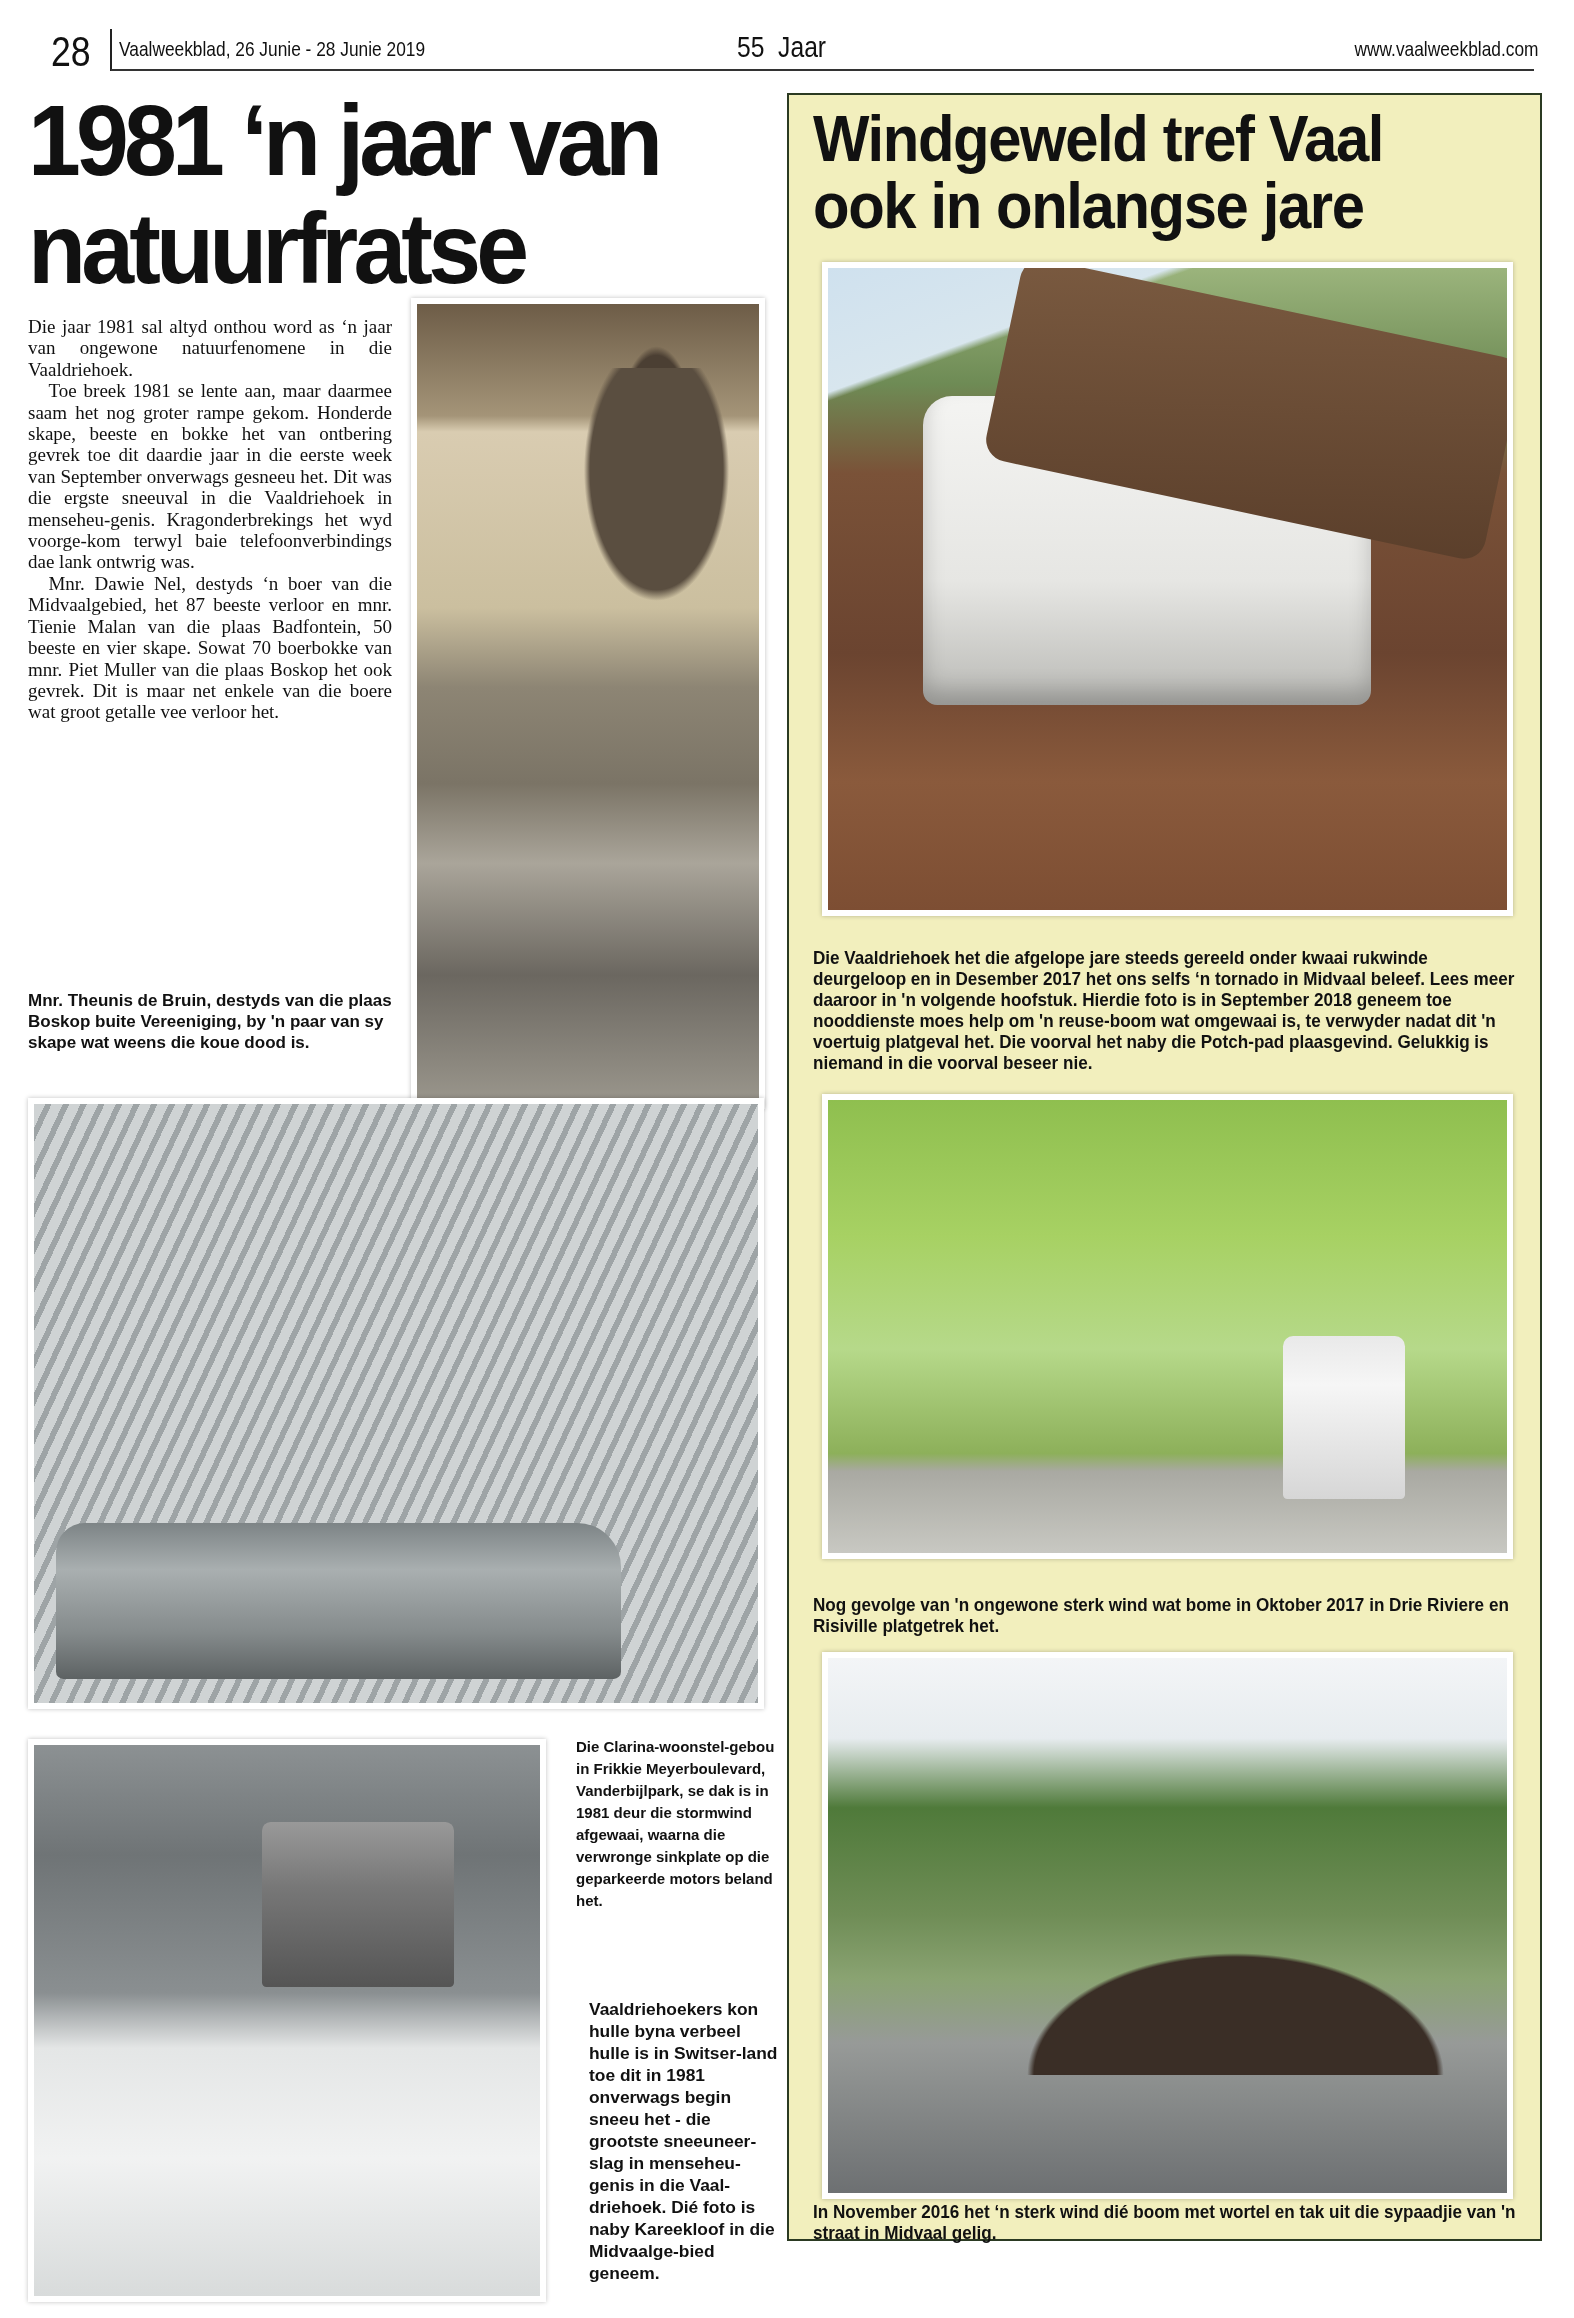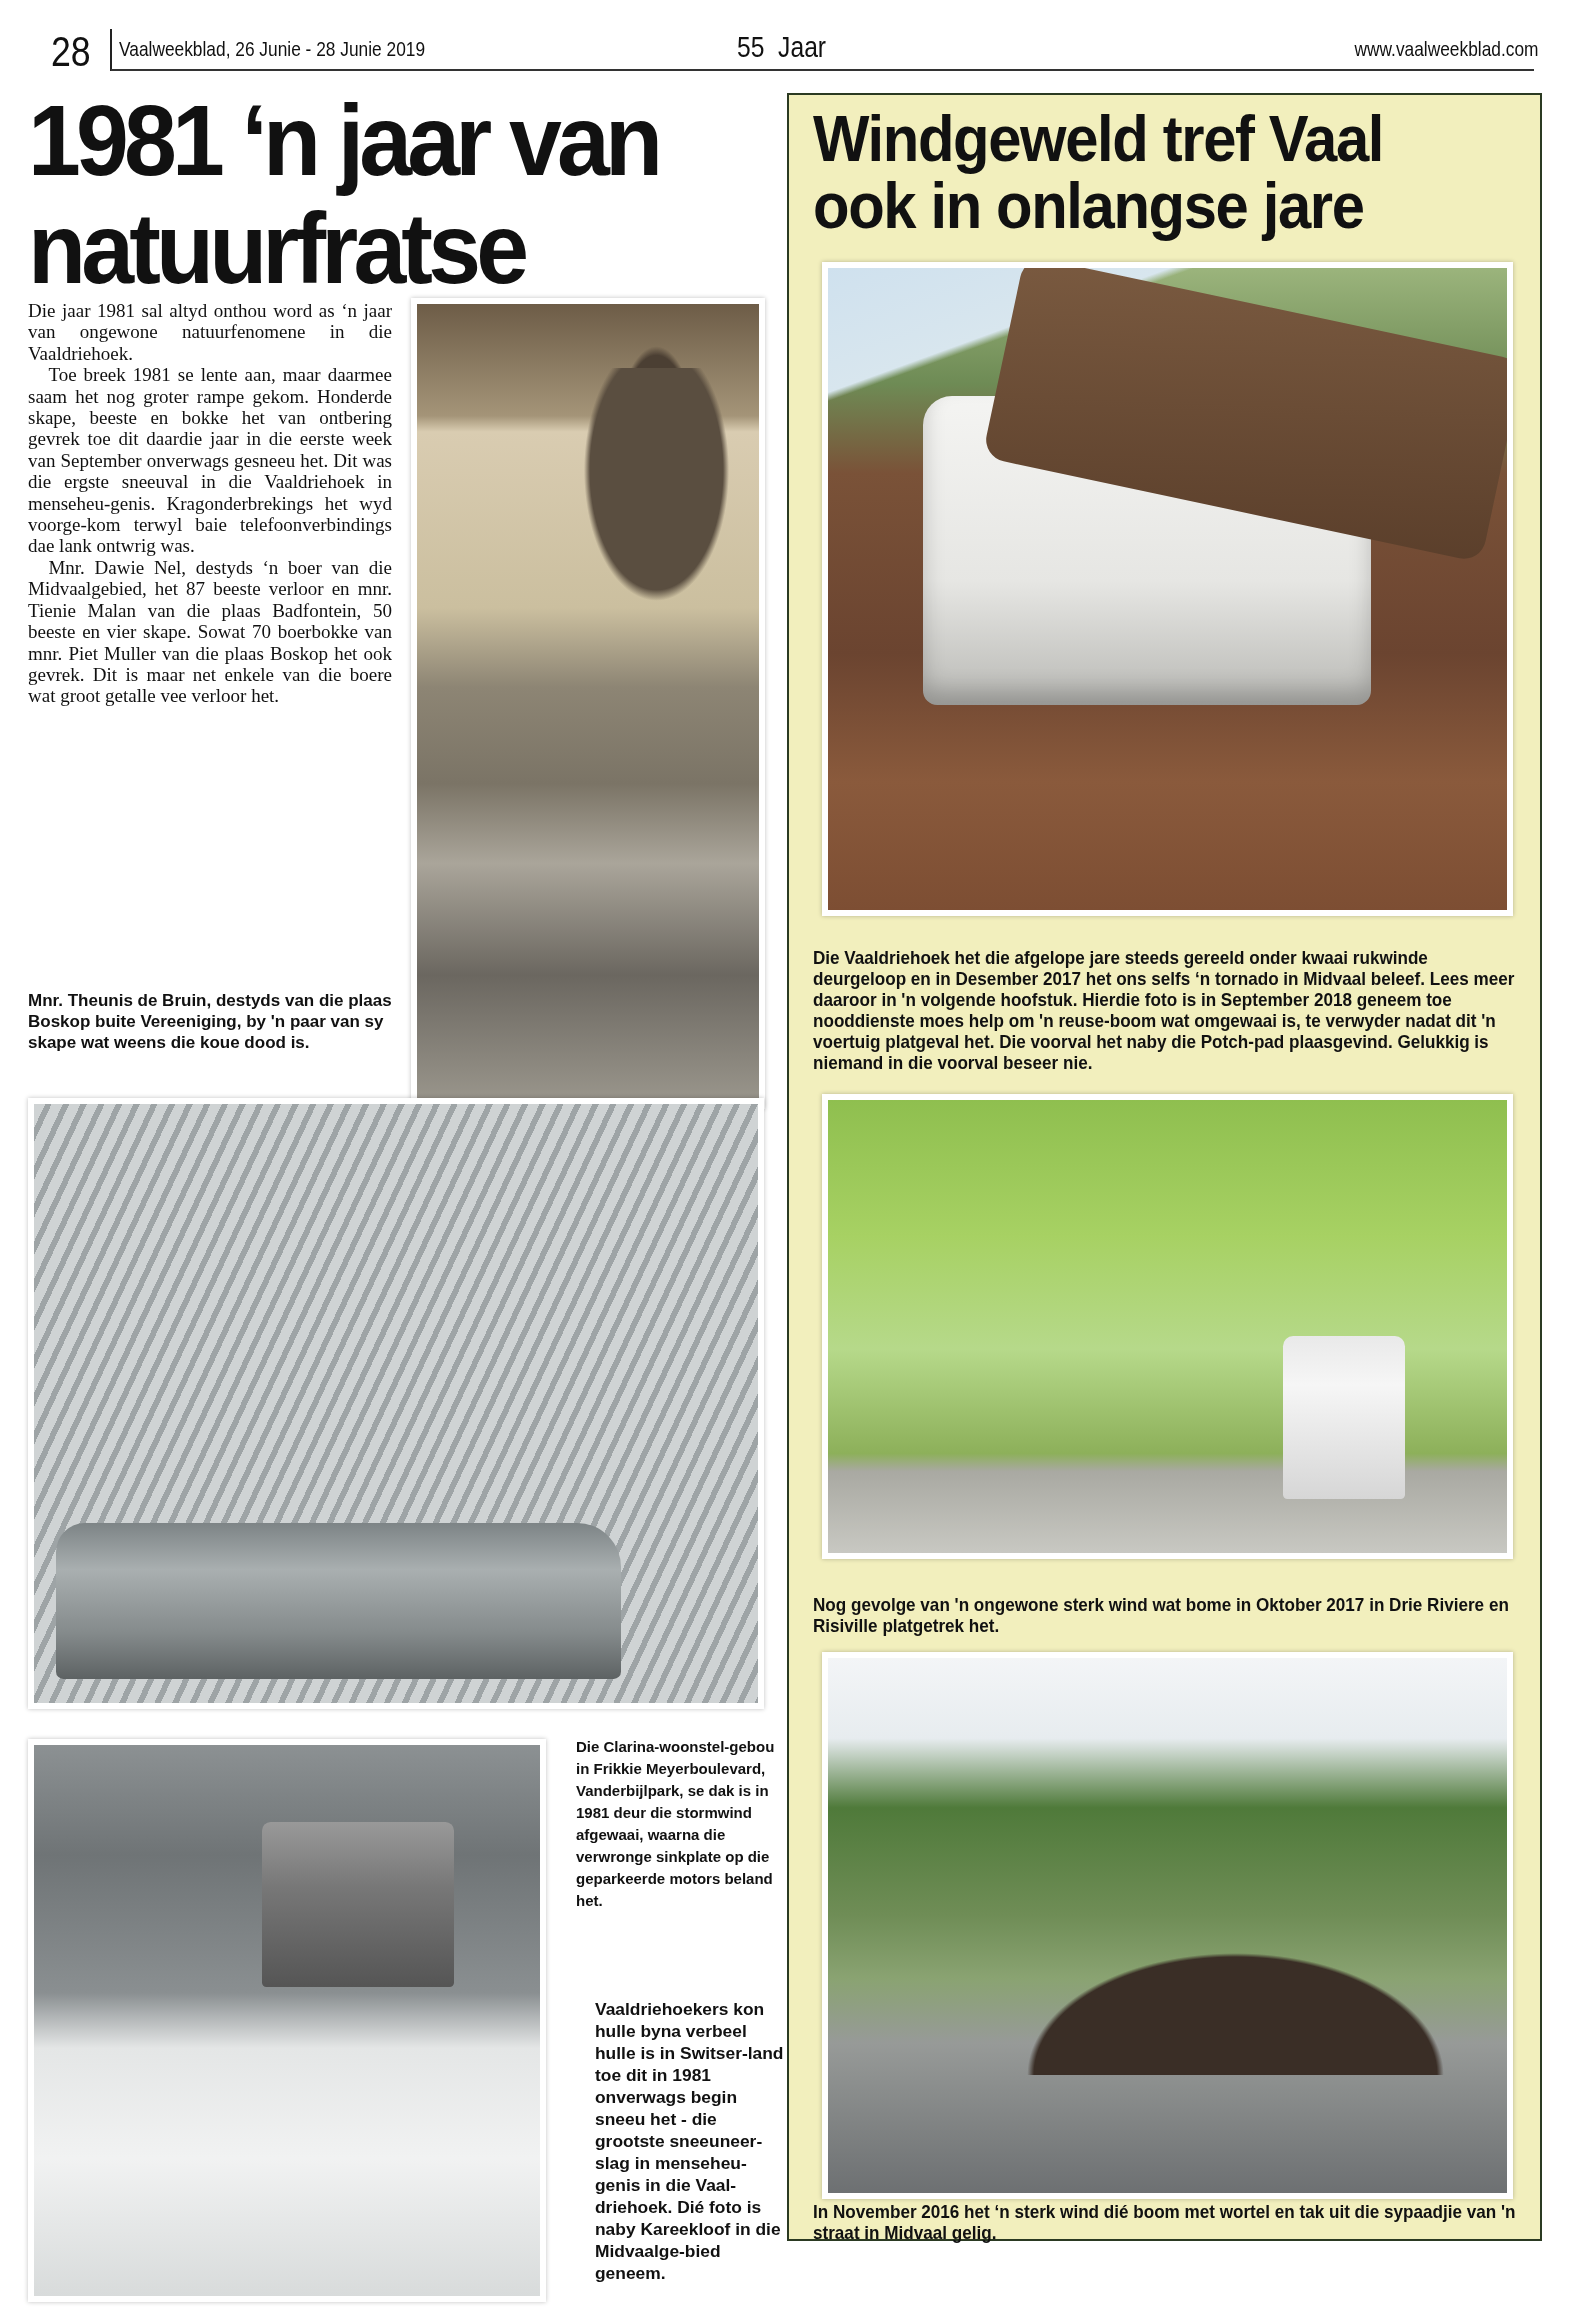--- a/index.html
+++ b/index.html
@@ -11,21 +11,21 @@
   .hdr-vline { left:110px; top:29px; width:1.5px; height:42px; background:#222; }
   .hdr-pub { left:119px; top:38px; font-size:20.4px; transform:scaleX(0.85); transform-origin:left top; white-space:nowrap; }
   .hdr-mid { left:737px; top:30.5px; font-size:29px; transform:scaleX(0.85); transform-origin:left top; white-space:nowrap; }
   .hdr-url { right:36px; top:38px; font-size:20.4px; transform:scaleX(0.85); transform-origin:right top; white-space:nowrap; }
   .hdr-rule { left:111px; top:69px; width:1423px; height:2.2px; background:#333; }
 
   
   .headline { left:28px; top:86px; width:756px; font-size:100px; font-weight:bold; line-height:108px; letter-spacing:-5.1px; transform:scaleX(0.95); transform-origin:left top; }
 
   
-  .body-text { left:28px; top:300px; width:364px; font-family:"Liberation Serif", serif; font-size:19px; line-height:21.4px; text-align:justify; }
+  .body-text { left:28px; top:316px; width:364px; font-family:"Liberation Serif", serif; font-size:19px; line-height:21.4px; text-align:justify; }
   .body-text p { margin:0; text-indent:0; }
   .body-text p + p { text-indent:20.4px; }
   .caption-left { left:28px; top:990px; width:364px; font-weight:bold; font-size:17px; line-height:21px; }
 
   
   .frame { background:#fff; box-shadow:0 0 4.4px rgba(0,0,0,0.25); padding:5.8px; box-sizing:border-box; }
   .photo { width:100%; height:100%; position:relative; overflow:hidden; }
 
   .p-farmer { left:411px; top:298px; width:354px; height:811px; }
   .p-farmer .photo { background: radial-gradient(ellipse at 70% 20%, #4b3f33 0 12%, transparent 13%),
@@ -36,21 +36,21 @@
   .p-roof .photo { background:
       repeating-linear-gradient(115deg, #cfd3d4 0 10.2px, #9ea4a6 10.2px 16px),
       #bcc1c2; }
   .p-roof .car { position:absolute; left:3%; top:70%; width:78%; height:26%; background:linear-gradient(180deg,#7d8486 0,#a9afb0 30%,#858b8c 70%,#5d6263 100%); border-radius:29px 44px 7.3px 7.3px; }
 
   .p-snow { left:28px; top:1739px; width:518px; height:563px; }
   .p-snow .photo { background:linear-gradient(180deg,#8c9193 0%, #6f7476 20%, #8a8f91 45%, #e4e6e6 55%, #f1f2f2 75%, #d8dbdb 100%); }
   .p-snow .car { position:absolute; left:45%; top:14%; width:38%; height:30%; background:linear-gradient(180deg,#999 0,#777 40%,#555 100%); border-radius:8.7px 8.7px 4.4px 4.4px; }
 
   .caption-clarina { left:576px; top:1736px; width:204px; font-weight:bold; font-size:15px; line-height:22px; }
-  .caption-snow { left:589px; top:1998px; width:189px; font-weight:bold; font-size:17.4px; line-height:22px;margin-left:6px; }
+  .caption-snow { left:589px; top:1998px; width:189px; font-weight:bold; font-size:17.4px; line-height:22px; }
 
   
   .feature { left:787px; top:93px; width:755px; height:2148px; background:#f2efbd; border:2.2px solid #2b3a22; box-sizing:border-box; }
   .feature-title { left:813px; top:105px; width:713px; font-size:65px; font-weight:bold; line-height:67px; letter-spacing:-1.5px; transform:scaleX(0.92); transform-origin:left top; }
 
   .p-suv { left:822px; top:262px; width:691px; height:654px; }
   .p-suv .photo { background:
       linear-gradient(160deg, #cfe1ee 0%, #d8e6ee 14%, transparent 15%),
       linear-gradient(180deg, #9bb47c 0%, #6e8b55 18%, #7a5238 32%, #6b4430 60%, #8a5a3c 80%, #7d4e33 100%); }
   .p-suv .car { position:absolute; left:14%; top:20%; width:66%; height:48%; background:linear-gradient(180deg,#f4f4f2 0,#e6e6e3 60%,#b9b9b5 100%); border-radius:29px 22px 14.5px 14.5px; box-shadow:inset 0 -14.5px 22px rgba(0,0,0,0.2); }

